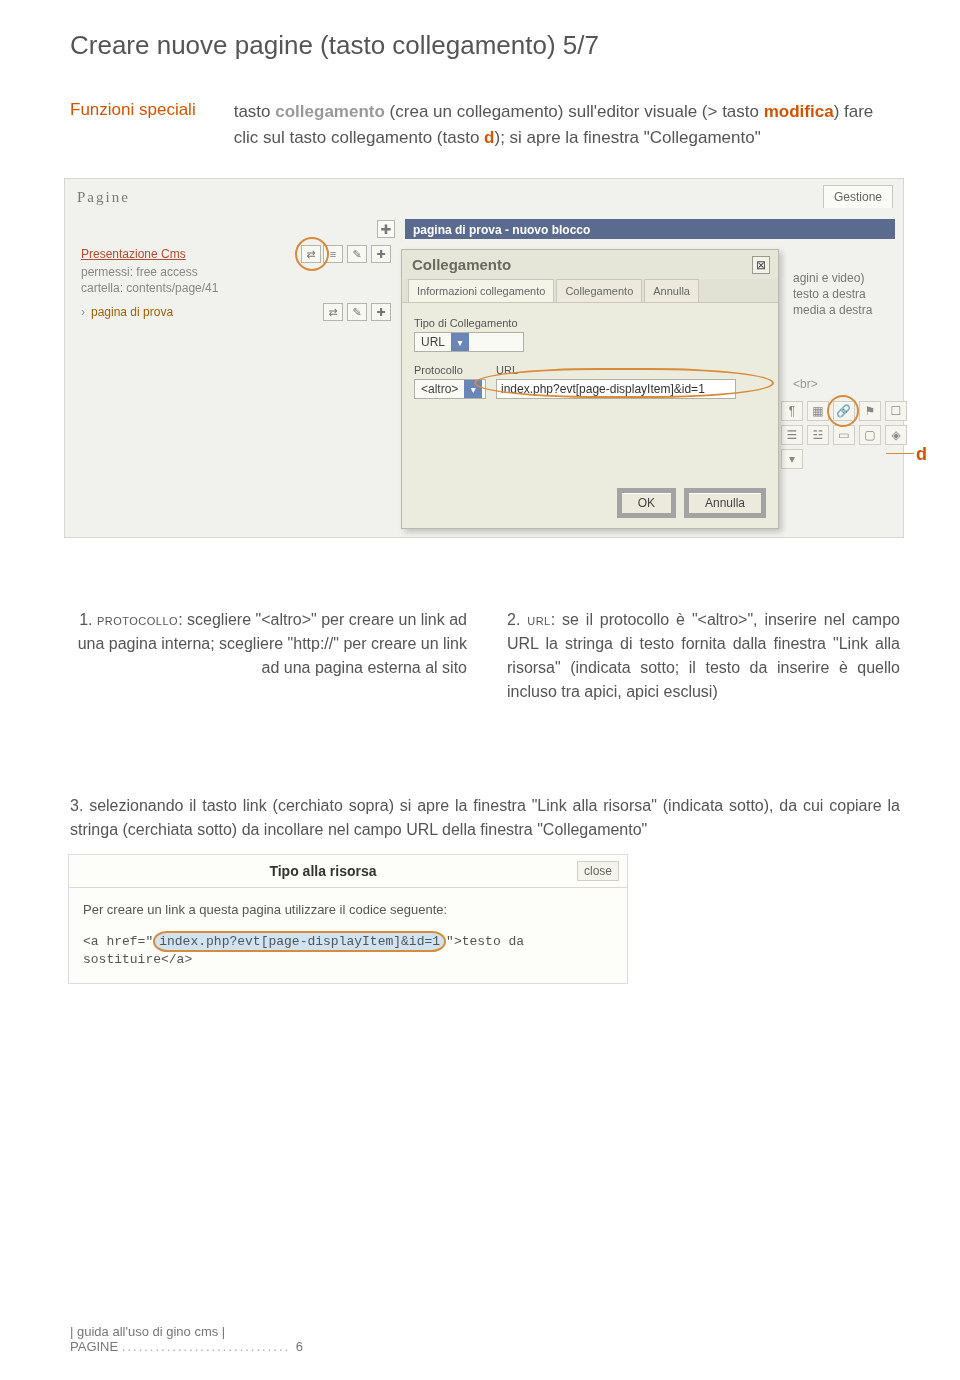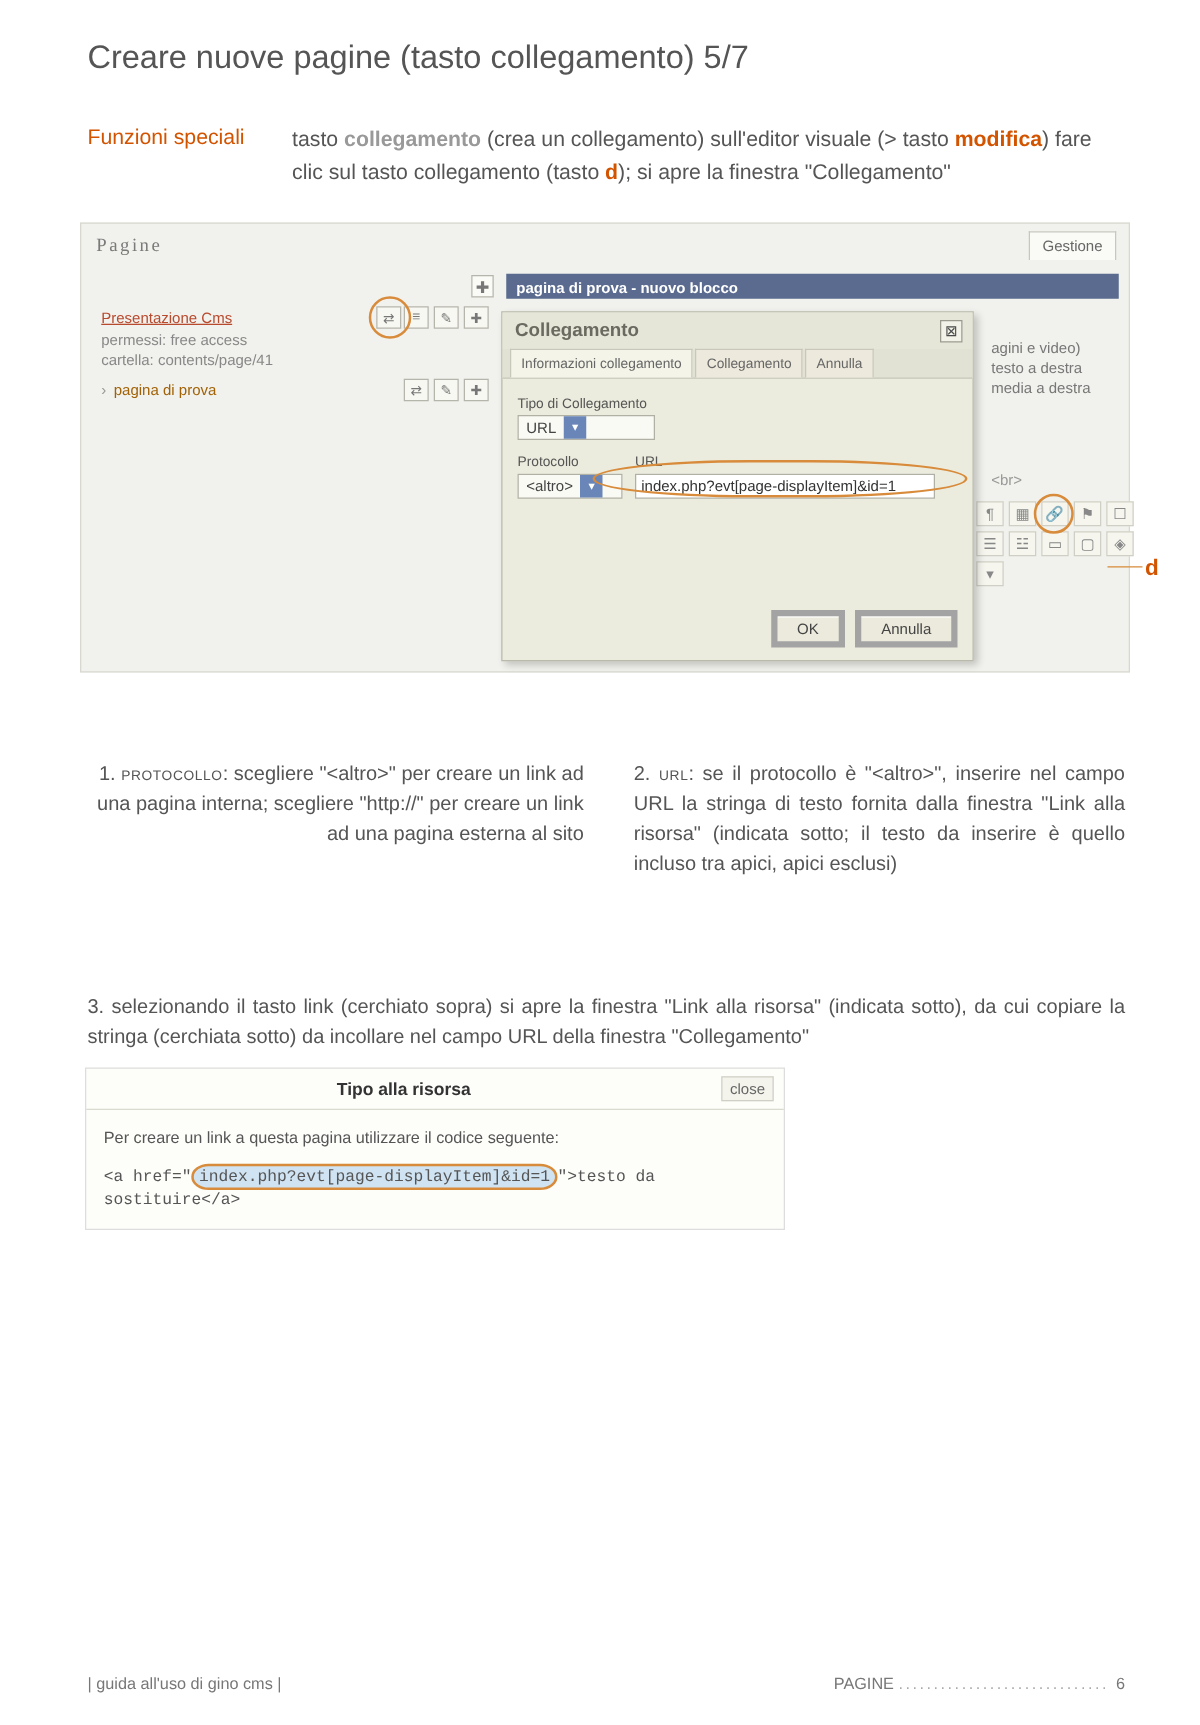--- a/index.html
+++ b/index.html
@@ -143,21 +143,21 @@
     border: 1px solid #b0b0a4; background: #fafaf4;
     font-size: 12px; color: #444; height: 20px;
   }
   .sel .val { padding: 0 6px; }
   .sel .arrow {
     width: 18px; height: 100%; background: #6a86b8;
     display:flex;align-items:center;justify-content:center;
     color: #fff; font-size: 10px;
   }
   .sel-url { width: 110px; }
-  .sel-proto { width: 84px; }
+  .sel-proto { width: 72px; }
   .row2 { display: flex; align-items: flex-end; gap: 10px; margin-top: 6px; }
   .col { display: flex; flex-direction: column; }
   .url-input {
     border: 1px solid #b0b0a4; background: #fff; height: 20px;
     font-size: 12px; padding: 0 4px; width: 240px; color: #333;
   }
   .ellipse1 {
     position: absolute; left: 72px; top: 118px;
     border: 2px solid #d88b3a; border-radius: 50%/60%;
     width: 300px; height: 30px;
@@ -210,21 +210,21 @@
   .code-line { font-family: "Courier New", monospace; font-size: 13px; color: #555; }
   .hl {
     background: #cfe3f2; border: 2px solid #d88b3a; border-radius: 14px/50%;
     padding: 1px 4px; display: inline-block;
   }
 
   
   .pg-footer {
     position: absolute; bottom: 26px; left: 70px; right: 60px;
     display: flex; justify-content: space-between; align-items: baseline;
-    font-size: 13px; color: #777;
+    font-size: 13px; color: #777; flex-direction: column;
   }
   .dots { letter-spacing: 2px; color: #aaa; }
 </style>
 </head>
 <body>
 
 <h1 class="page-title">Creare nuove pagine (tasto collegamento) 5/7</h1>
 
 <div class="intro-row">
   <div class="func-label">Funzioni speciali</div>

